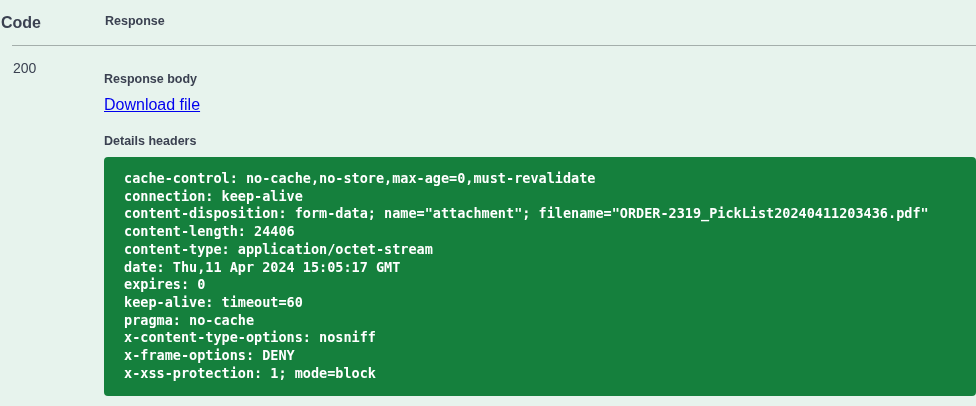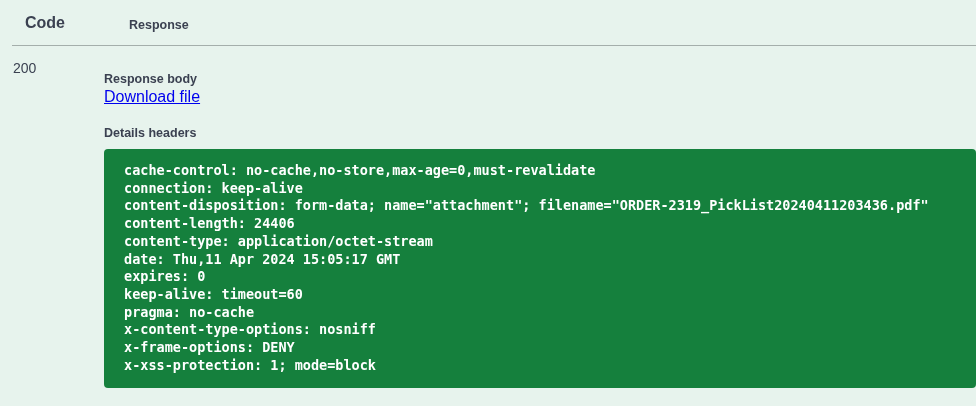--- a/index.html
+++ b/index.html
@@ -6,22 +6,22 @@
   html, body { width: 976px; height: 406px; overflow: hidden; }
   body {
     background: #e7f3ed;
     font-family: "Liberation Sans", sans-serif;
     color: #3b4151;
   }
   .responses-table { width: 976px; }
 
   .thead-row {
     display: flex;
-    align-items: flex-end;
-    padding: 14px 0 0 25px;
+    align-items: flex-start;
+    padding: 14px 0 0 1px;
   }
   .col-code-head {
     width: 104px;
     font-size: 16px;
     font-weight: bold;
     color: #3b4151;
   }
   .col-details-head {
     font-size: 12.5px;
     font-weight: bold;
@@ -48,21 +48,21 @@
     min-width: 0;
   }
   .section-label {
     font-size: 12.5px;
     font-weight: bold;
     color: #3b4151;
     line-height: 14px;
   }
   .label-body { margin-top: 12px; }
   .label-headers { margin-top: 18px; }
-  .download-wrap { line-height: 22px; }
+  .download-wrap { margin-top: 8px; line-height: 22px; }
   a.download-link {
     font-size: 16px;
     color: #0000ee;
     text-decoration: underline;
     cursor: pointer;
   }
   .headers-block {
     margin-top: 9px;
     background: #15803d;
     border-radius: 4px;

